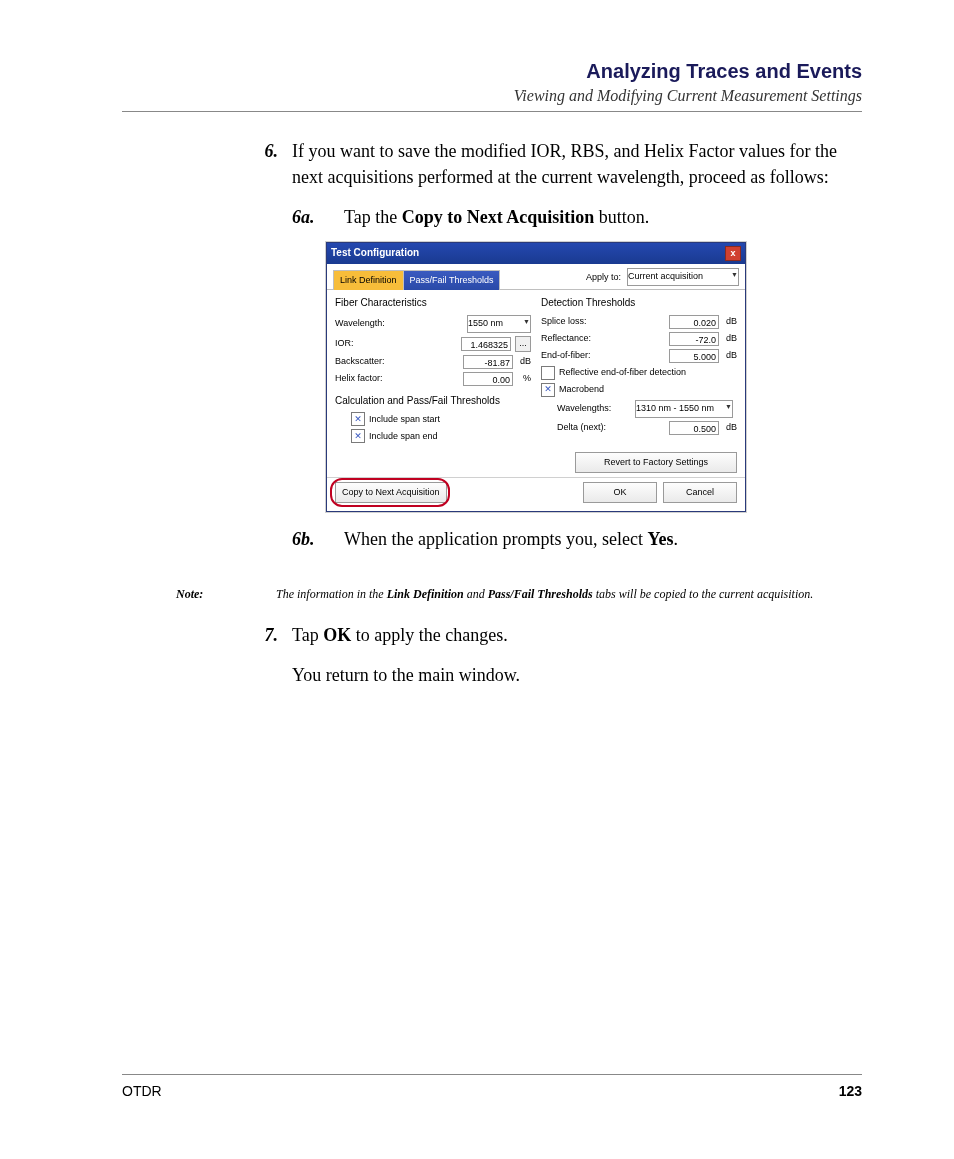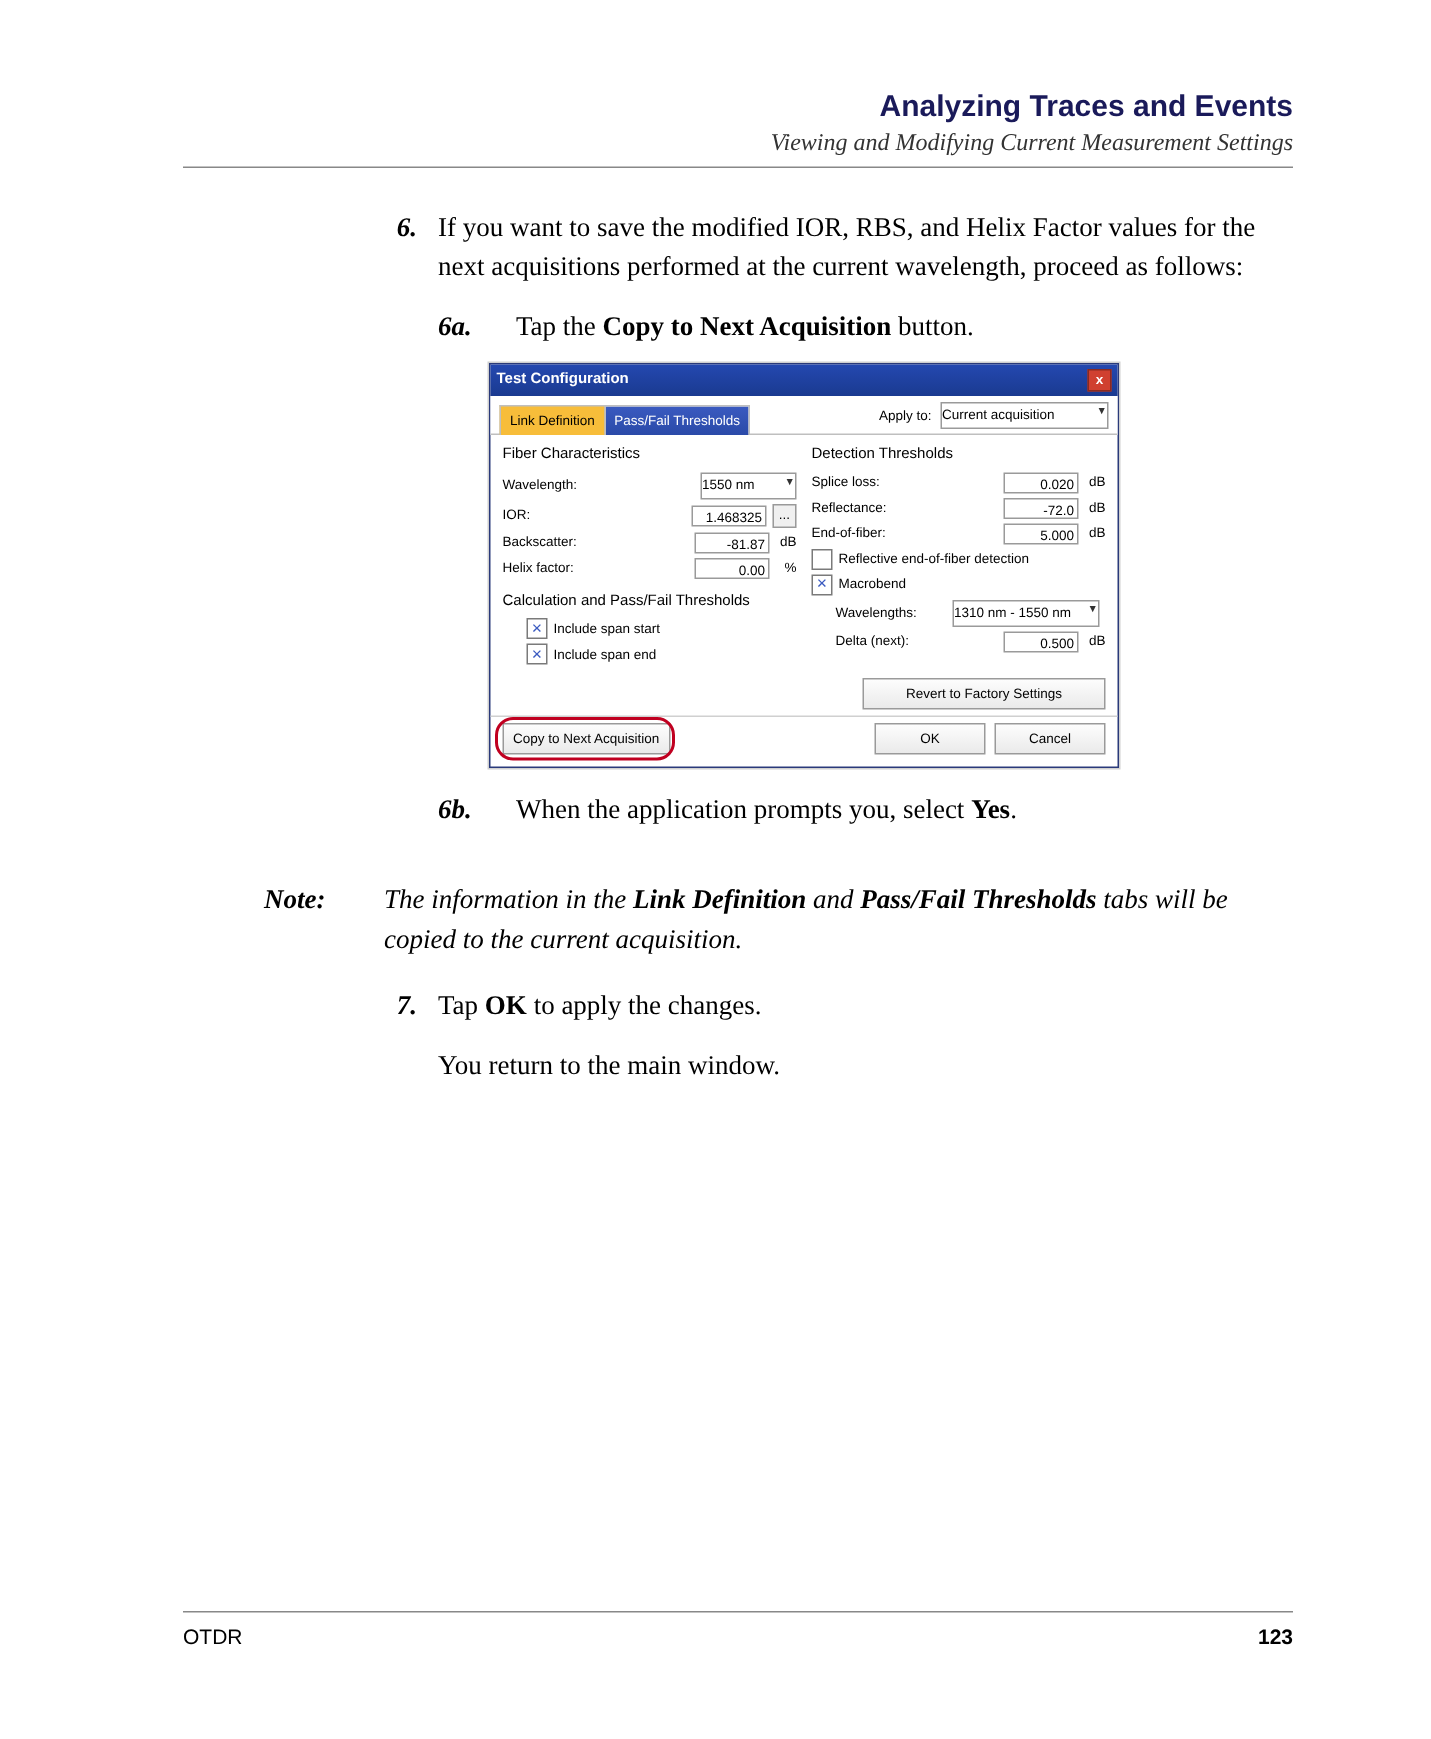--- a/index.html
+++ b/index.html
@@ -9,21 +9,21 @@
   .header-sub{font-style:italic;font-size:16px;color:#333;margin-top:4px;margin-bottom:6px;}
   .header-hr{border:none;border-top:1px solid #888;margin:0 0 26px 0;}
   .step{display:flex;margin-bottom:14px;font-size:18px;line-height:1.45;}
   .step-num{width:36px;flex:0 0 36px;text-align:right;font-weight:bold;font-style:italic;padding-right:14px;box-sizing:content-box;}
   .step-body{flex:1;}
   .step-l2{margin-left:120px;}
   .sub{display:flex;margin:14px 0 12px 0;font-size:18px;}
   .sub-num{width:42px;flex:0 0 42px;font-weight:bold;font-style:italic;padding-right:10px;}
   .sub-body{flex:1;}
   .bold{font-weight:bold;}
-  .note-row{display:flex;margin:22px 0 18px 0;font-size:18px;line-height:1.45;}
+  .note-row{display:flex;margin:22px 0 18px 0;font-size:12px;line-height:1.45;gap:20px;}
   .note-label{width:66px;flex:0 0 66px;font-weight:bold;font-style:italic;margin-left:54px;padding-right:14px;}
   .note-body{flex:1;font-style:italic;}
   .footer{position:absolute;left:122px;right:92px;bottom:60px;}
   .footer-hr{border:none;border-top:1px solid #888;margin-bottom:8px;}
   .footer-row{display:flex;justify-content:space-between;font-size:14px;font-family:Verdana,Geneva,sans-serif;}
   .footer-page{font-weight:bold;}
 
   
   .dlg-wrap{margin:6px 0 12px 34px;}
   .dlg{width:418px;border:1px solid #2a3a7a;font-family:Tahoma,Verdana,sans-serif;font-size:9px;color:#000;background:#fff;box-shadow:0 0 0 1px #d0d0d0;}

